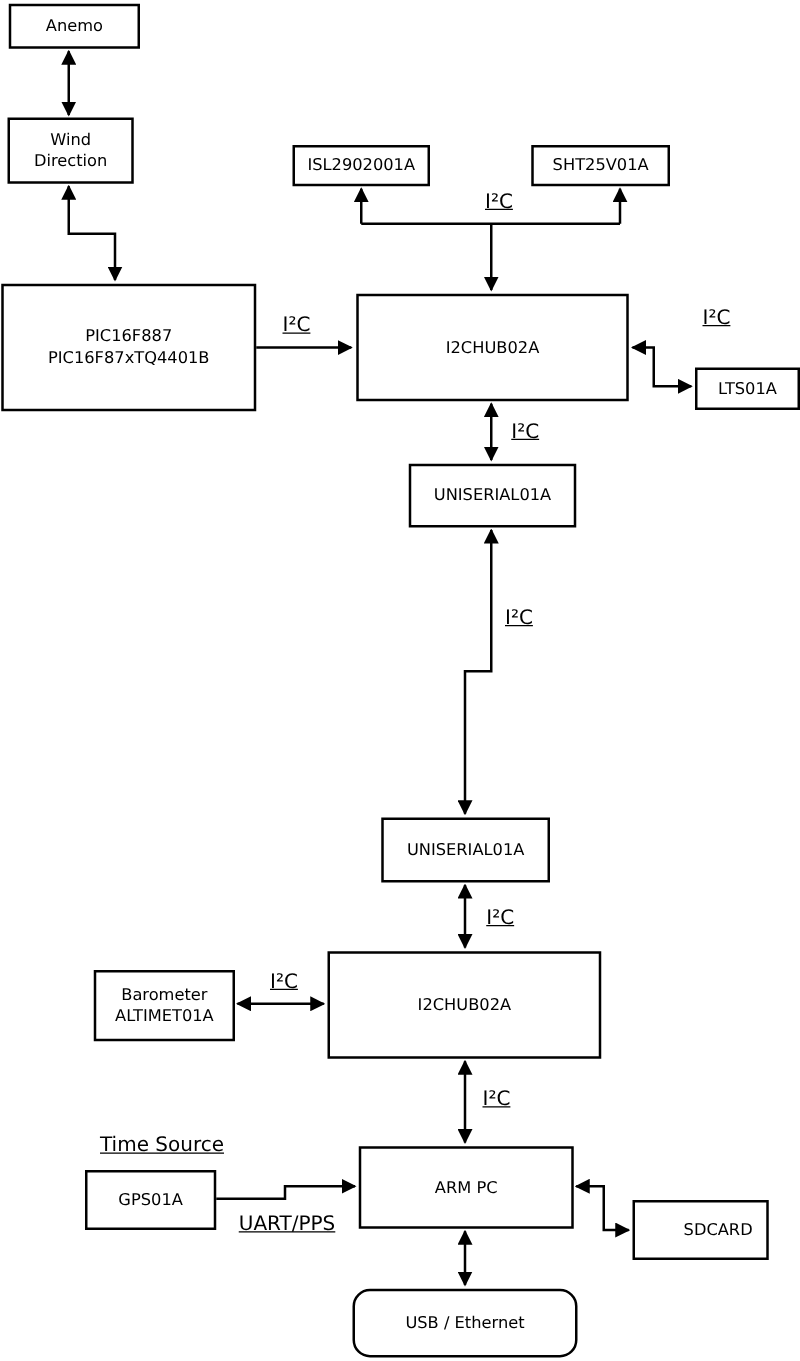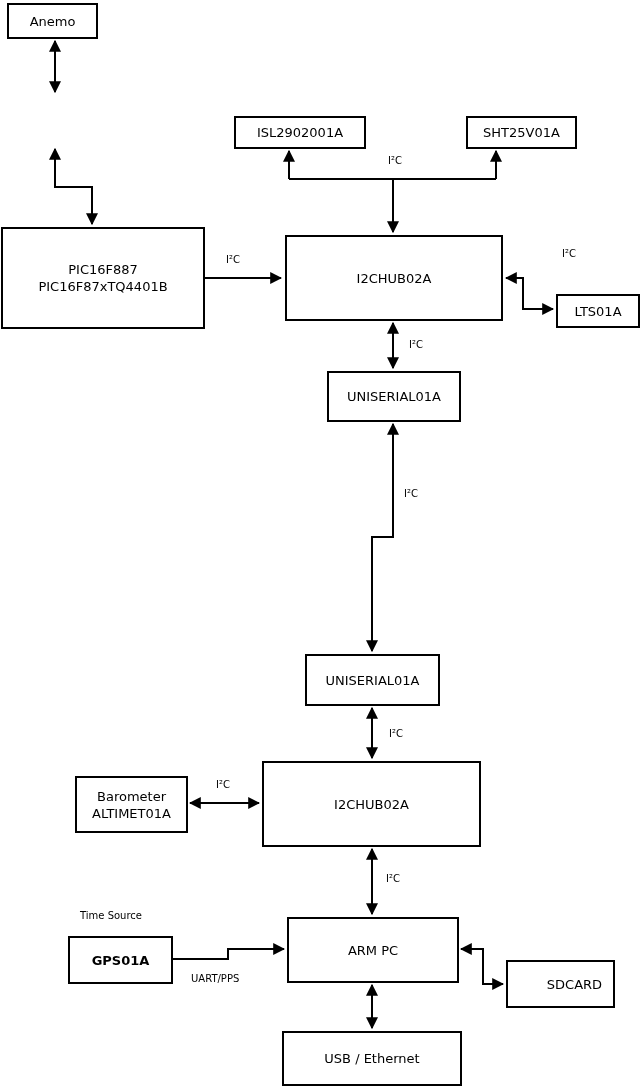--- a/index.html
+++ b/index.html
@@ -27,50 +27,51 @@
     flex-direction: column;
     align-items: center;
     justify-content: center;
     text-align: center;
     font-size: 13px;
     line-height: 17px;
     white-space: nowrap;
   }
   .edge-label, .caption {
     position: absolute;
-    font-size: 10px;
+    font-size: 16px;
     line-height: 15px;
     white-space: nowrap;
     background: transparent;
+    text-decoration: underline;
   }
   
   #n-anemo      { left: 7;   top: 3;    width: 97;  height: 36; }
   #n-wind       { left: 6;   top: 94;   width: 101; height: 53; }
   #n-pic        { left: 1;   top: 227;  width: 184; height: 102; }
   #n-isl        { left: 234; top: 116;  width: 110; height: 33; }
   #n-sht        { left: 441; top: 116;  width: 111; height: 33; }
   #n-hub1       { left: 285; top: 235;  width: 218; height: 86; }
   #n-lts        { left: 556; top: 294;  width: 84;  height: 34; }
   #n-uniserial1 { left: 327; top: 371;  width: 134; height: 51; }
   #n-uniserial2 { left: 305; top: 654;  width: 135; height: 52; }
   #n-hub2       { left: 262; top: 761;  width: 219; height: 86; }
   #n-barometer  { left: 75;  top: 776;  width: 113; height: 57; text-align: center; }
-  #n-gps        { left: 68;  top: 936;  width: 105; height: 48; font-weight: bold; }
+  #n-gps        { left: 68;  top: 936;  width: 105; height: 48; }
   #n-armpc      { left: 287; top: 917;  width: 172; height: 66; }
   #n-sdcard     { left: 506; top: 960;  width: 109; height: 48; padding-left: 28px; }
-  #n-usb        { left: 282; top: 1031; width: 180; height: 55; }
+  #n-usb        { left: 282; top: 1031; width: 180; height: 55; border-radius: 14px; }
   .node, .edge-label, .caption { }
   #n-anemo,#n-wind,#n-pic,#n-isl,#n-sht,#n-hub1,#n-lts,#n-uniserial1,
   #n-uniserial2,#n-hub2,#n-barometer,#n-gps,#n-armpc,#n-sdcard,#n-usb { position:absolute; }
   
-  #n-anemo{left:7px;top:3px;width:91px;height:36px}
+  #n-anemo{left:7px;top:3px;width:105px;height:36px}
   #n-wind{left:6px;top:94px;width:101px;height:53px}
   #n-pic{left:1px;top:227px;width:204px;height:102px}
-  #n-isl{left:234px;top:116px;width:132px;height:33px}
-  #n-sht{left:466px;top:116px;width:111px;height:33px}
+  #n-isl{left:234px;top:116px;width:110px;height:33px}
+  #n-sht{left:425px;top:116px;width:111px;height:33px}
   #n-hub1{left:285px;top:235px;width:218px;height:86px}
   #n-lts{left:556px;top:294px;width:84px;height:34px}
   #n-uniserial1{left:327px;top:371px;width:134px;height:51px}
   #n-uniserial2{left:305px;top:654px;width:135px;height:52px}
   #n-hub2{left:262px;top:761px;width:219px;height:86px}
   #n-barometer{left:75px;top:776px;width:113px;height:57px}
   #n-gps{left:68px;top:936px;width:105px;height:48px}
   #n-armpc{left:287px;top:917px;width:172px;height:66px}
   #n-sdcard{left:506px;top:960px;width:109px;height:48px}
   #n-usb{left:282px;top:1031px;width:180px;height:55px}
@@ -115,20 +116,24 @@
     <path d="M372 849 V914" marker-start="url(#as)" marker-end="url(#ae)"></path>
     <path d="M172 959 H228 V949 H284" marker-end="url(#ae)"></path>
     <path d="M461 949 H483 V984 H503" marker-start="url(#as)" marker-end="url(#ae)"></path>
     <path d="M372 985 V1028" marker-start="url(#as)" marker-end="url(#ae)"></path>
   </svg>
 
   <div class="node" id="n-anemo">
     <span>Anemo</span>
   </div>
 
+  <div class="node" id="n-wind">
+    <span>Wind</span>
+    <span>Direction</span>
+  </div>
 
   <div class="node" id="n-pic">
     <span>PIC16F887</span>
     <span>PIC16F87xTQ4401B</span>
   </div>
 
   <div class="node" id="n-isl">
     <span>ISL2902001A</span>
   </div>
 

